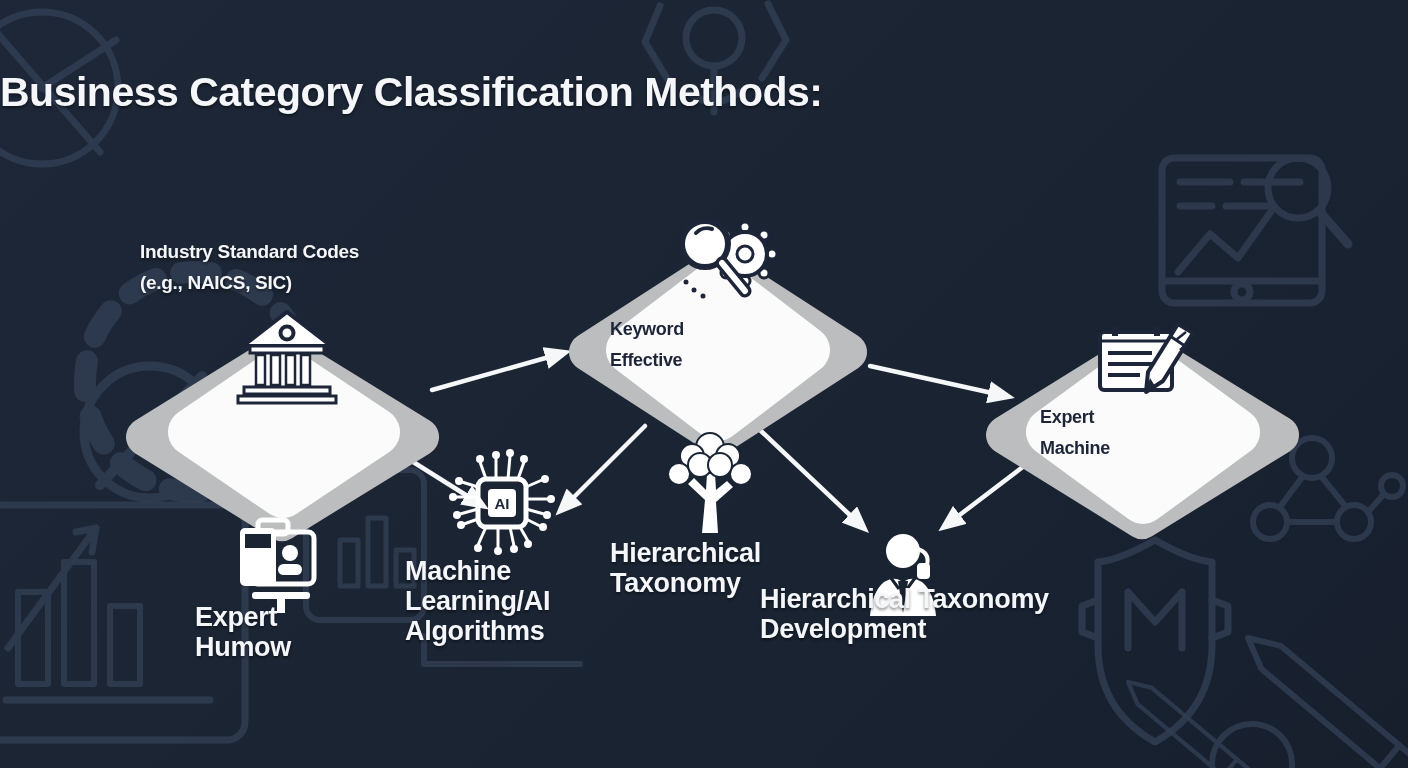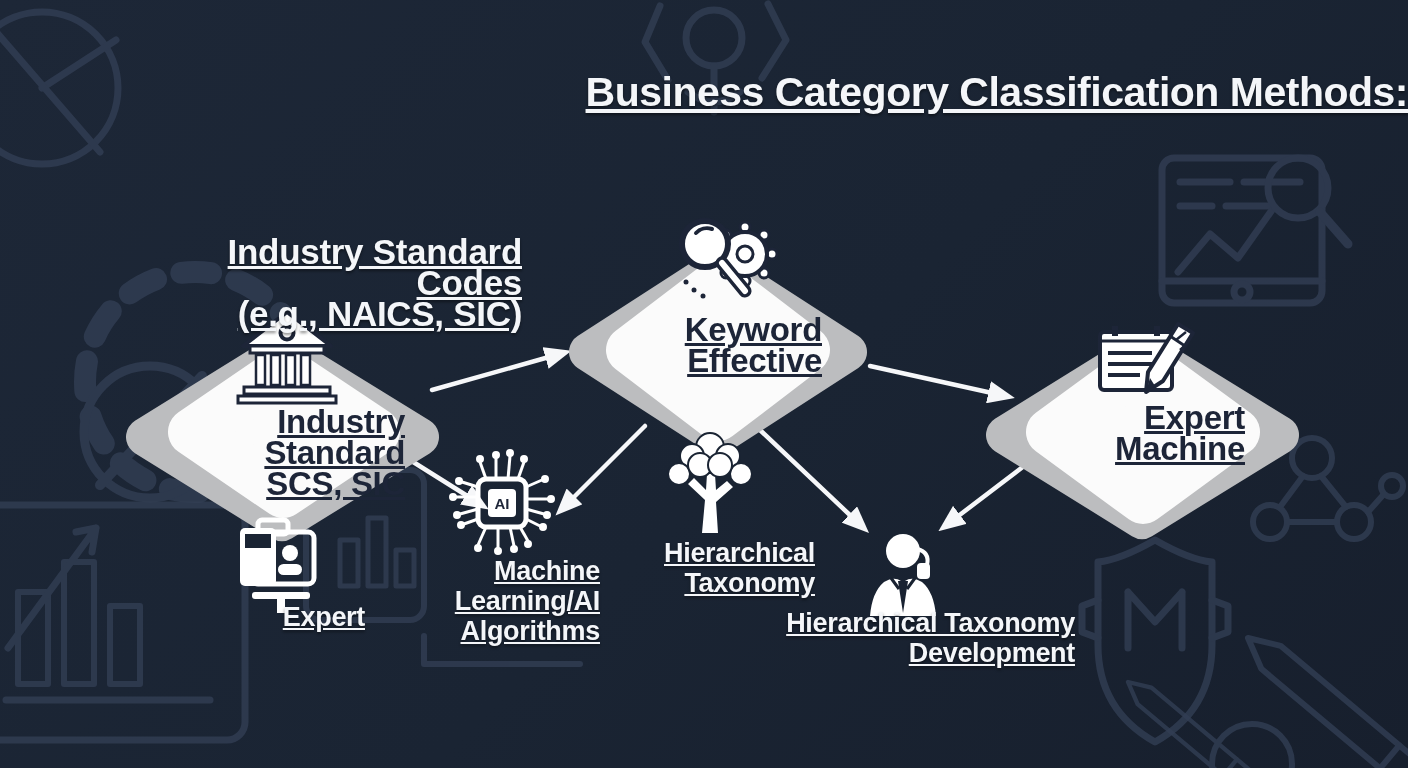--- a/index.html
+++ b/index.html
@@ -4,27 +4,27 @@
 <style>
   html,body{margin:0;padding:0;background:#0e141d;}
   .stage{position:relative;width:1408px;height:768px;overflow:hidden;
     background:linear-gradient(135deg,#1d2737 0%,#1a2433 55%,#171f2d 100%);
     font-family:"Liberation Sans", sans-serif;}
   svg.canvas{position:absolute;left:0;top:0;width:1408px;height:768px;}
   .deco{stroke:#323e54;fill:none;stroke-linecap:round;stroke-linejoin:round;opacity:.8;}
   .dmo{fill:#bcbdbf;stroke:#bcbdbf;stroke-width:38;stroke-linejoin:round;}
   .dmi{fill:#fbfbfb;stroke:#fbfbfb;stroke-width:48;stroke-linejoin:round;}
   .arrow{stroke:#f6f7f9;stroke-width:4.5;stroke-linecap:round;}
-  .label{position:absolute;text-align:right;font-weight:bold;letter-spacing:-.3px;text-decoration:underline;}
+  .label{position:absolute;text-align:left;font-weight:bold;letter-spacing:-.3px;}
   .label span{display:block;}
   .light{color:#f4f6f9;text-shadow:0 2px 3px rgba(0,0,0,.45);}
   .dark{color:#1d2538;}
   .title{left:0;top:66px;width:1408px;font-size:41px;line-height:52px;letter-spacing:-.5px;}
-  .note{left:152px;top:236px;width:370px;font-size:35px;line-height:31px;}
-  .sz27{font-size:33px;line-height:31px;}
+  .note{left:140px;top:236px;width:370px;font-size:19px;line-height:31px;}
+  .sz27{font-size:18px;line-height:31px;}
   .sz27b{font-size:27px;line-height:30px;}
   .chip-text{font-family:"Liberation Sans",sans-serif;font-weight:bold;font-size:15px;fill:#1d2538;text-anchor:middle;}
 </style>
 </head>
 <body>
 
 <div class="stage">
 
 <svg class="canvas" viewBox="0 0 1408 768">
   <defs>
@@ -251,24 +251,20 @@
 
 <div class="label light title">
   <span>Business Category Classification Methods:</span>
 </div>
 
 <div class="label light note">
   <span>Industry Standard Codes</span>
   <span>(e.g., NAICS, SIC)</span>
 </div>
 
-<div class="label dark sz27" style="left:160px;top:406px;width:245px;">
-  <span>Industry Standard</span>
-  <span>SCS, SIC</span>
-</div>
 
 <div class="label dark sz27" style="left:610px;top:314px;width:212px;">
   <span>Keyword</span>
   <span>Effective</span>
 </div>
 
 <div class="label dark sz27" style="left:1040px;top:402px;width:205px;">
   <span>Expert</span>
   <span>Machine</span>
 </div>
@@ -279,20 +275,21 @@
 </div>
 
 <div class="label light sz27b" style="left:405px;top:556px;width:195px;">
   <span>Machine</span>
   <span>Learning/AI</span>
   <span>Algorithms</span>
 </div>
 
 <div class="label light sz27b" style="left:195px;top:602px;width:170px;">
   <span>Expert</span>
-</div>
-
-<div class="label light sz27b" style="left:760px;top:608px;width:315px;">
+  <span>Humow</span>
+</div>
+
+<div class="label light sz27b" style="left:760px;top:584px;width:315px;">
   <span>Hierarchical Taxonomy</span>
   <span>Development</span>
 </div>
 
 </div>
 
 </body></html>

